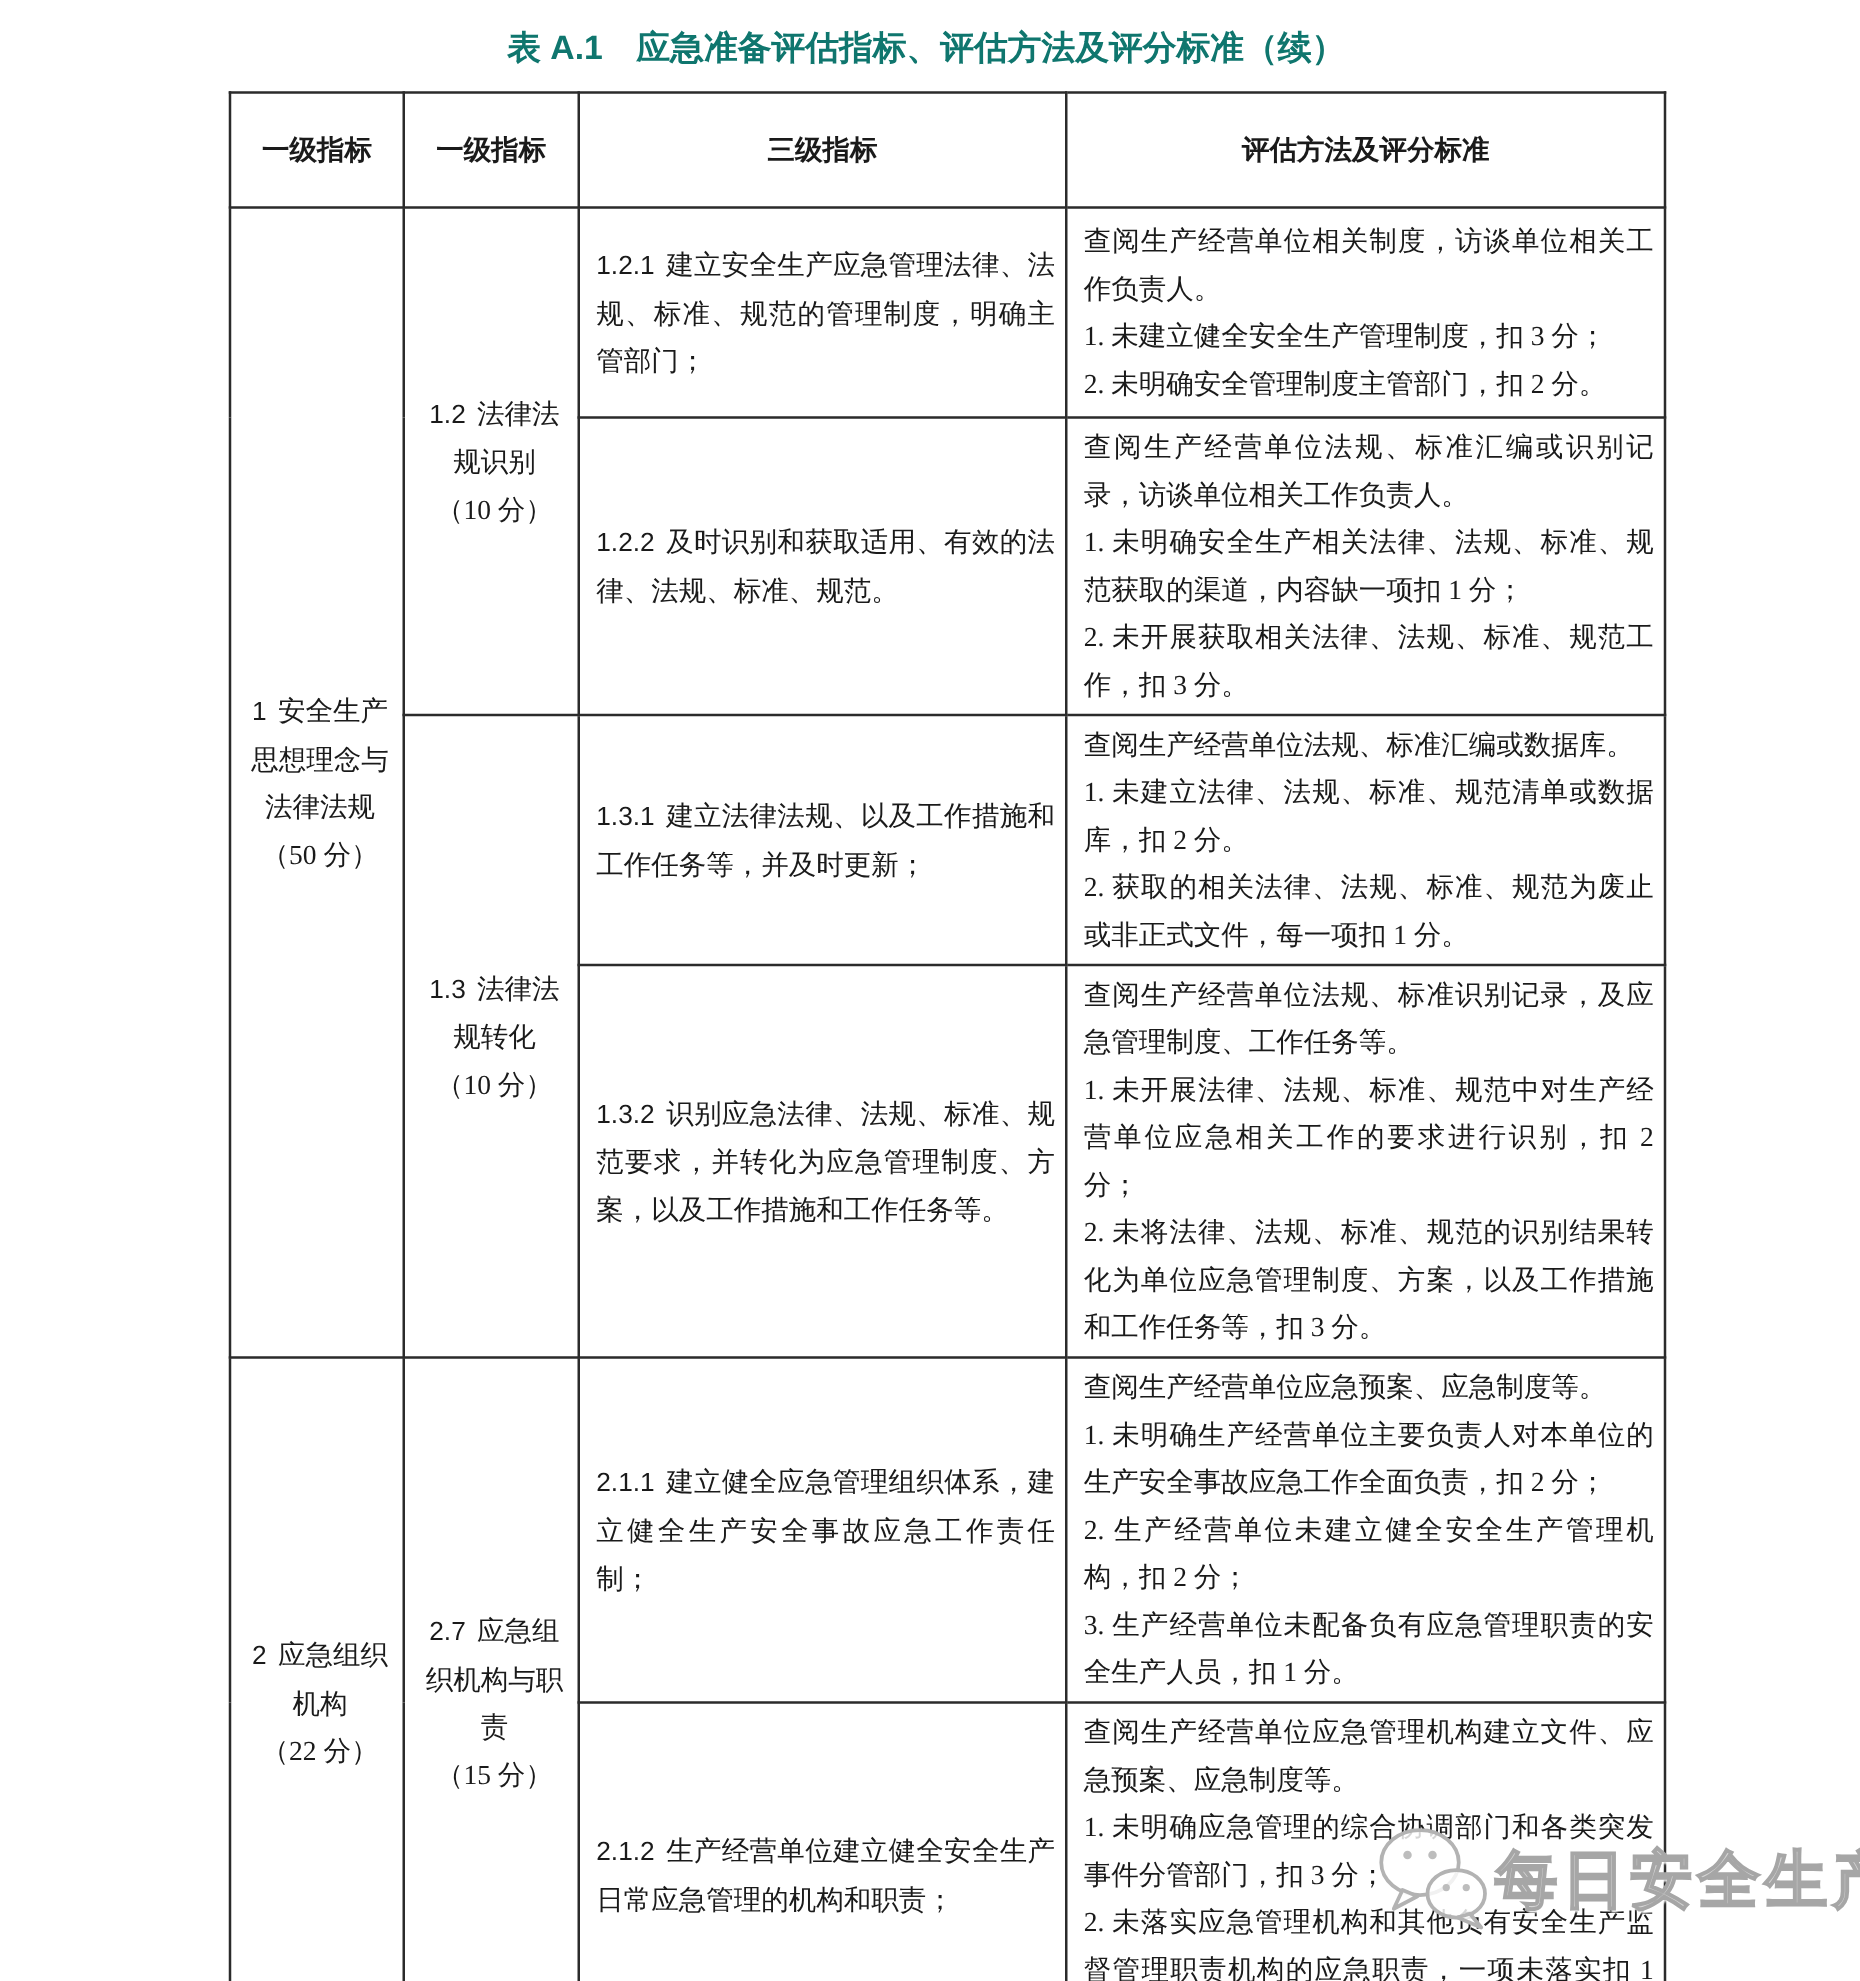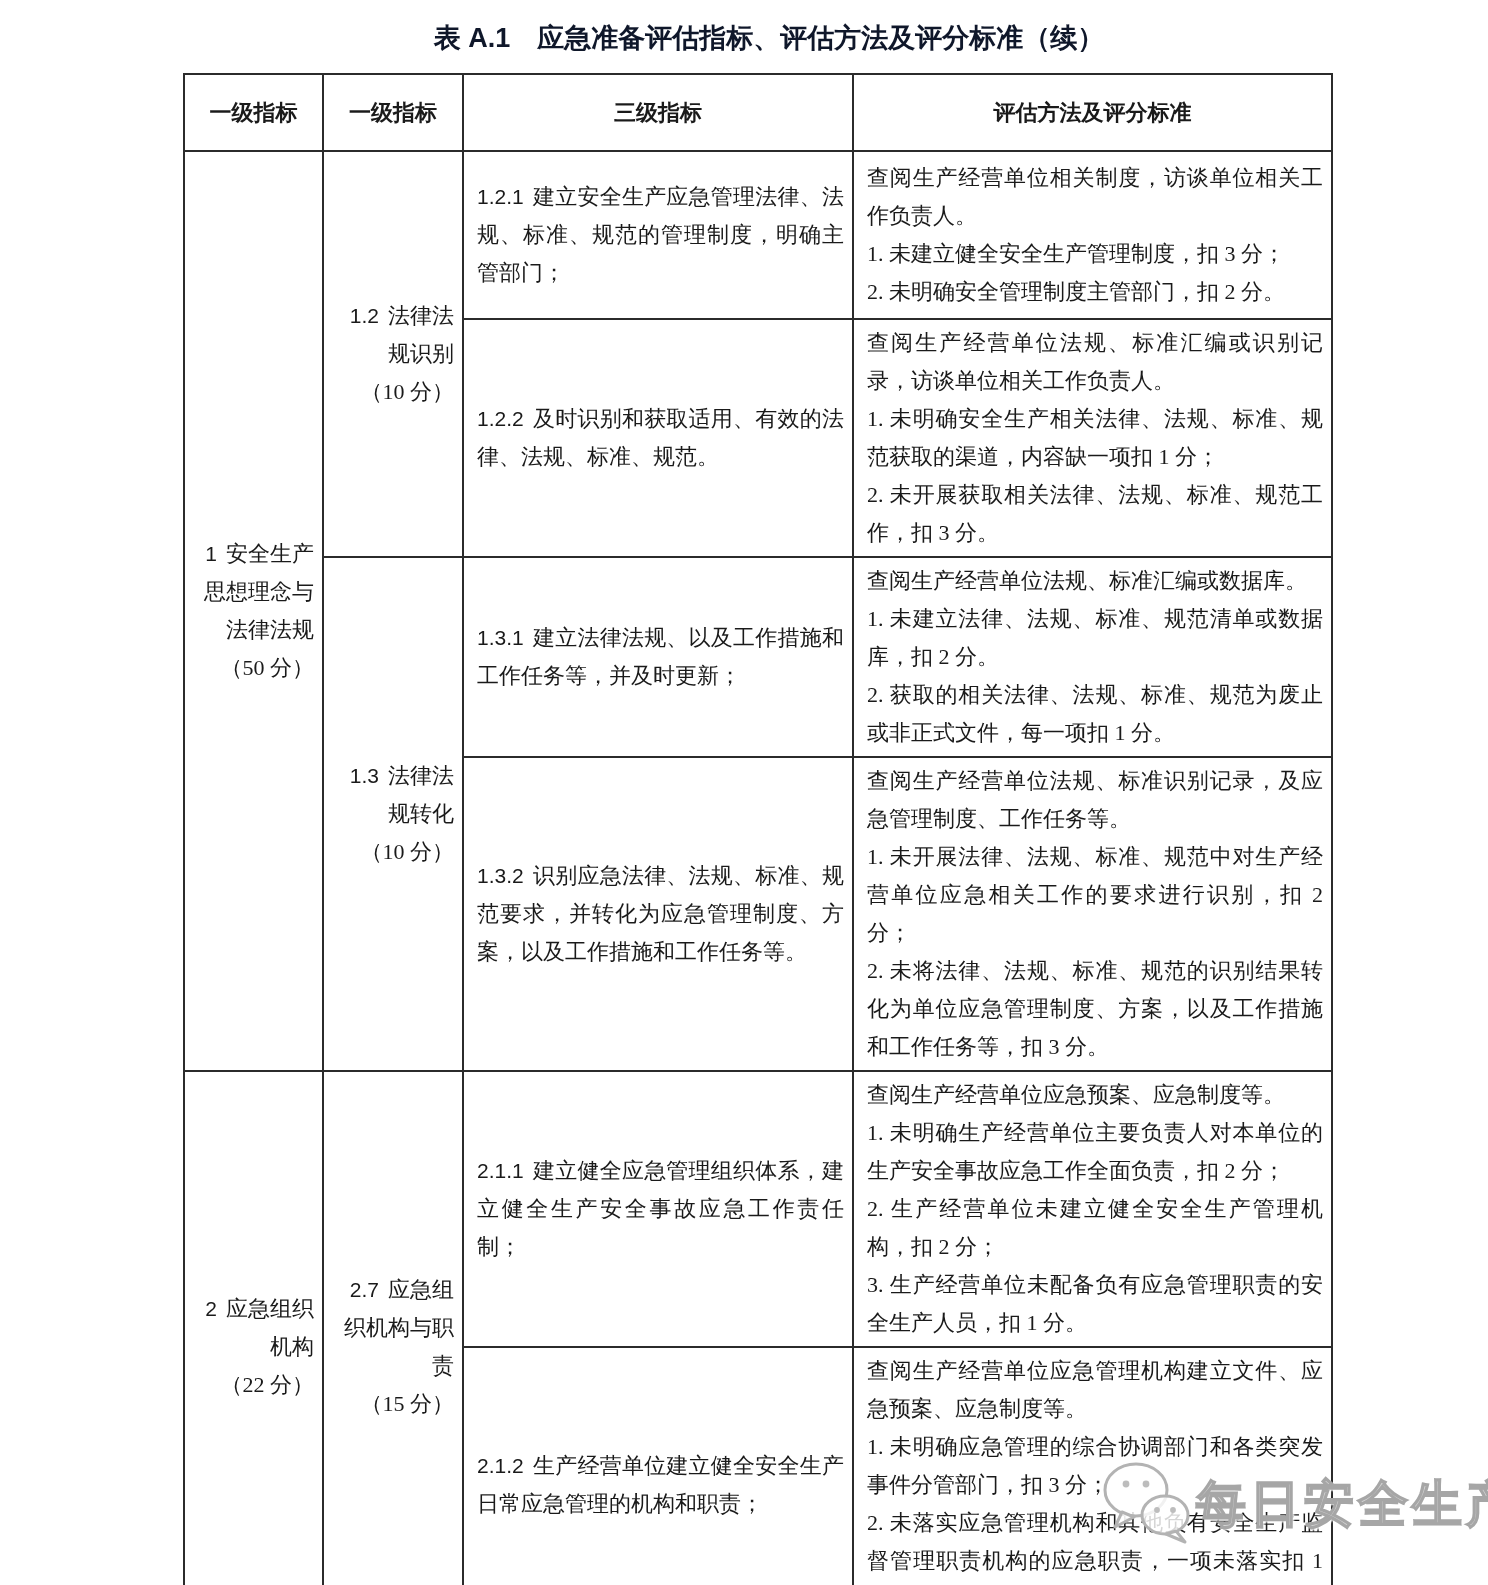--- a/index.html
+++ b/index.html
@@ -2,38 +2,38 @@
 <html><head>
 <meta charset="utf-8">
 <style>
   * { margin:0; padding:0; box-sizing:border-box; }
   html,body { background:#ffffff; }
   body {
     width:1488px; height:1585px; position:relative; overflow:hidden;
     font-family:"Liberation Serif", serif; color:#1a1a1a;
   }
   .page-title {
-    position:absolute; top:20px; left:195px; width:1148px;
+    position:absolute; top:20px; left:167px; width:1148px;
     text-align:center; font-family:"Liberation Sans", sans-serif;
-    font-weight:bold; font-size:27px; color:#0f172a;
+    font-weight:bold; font-size:27px; color:#0f766e;
   }
   table.eval {
     position:absolute; left:183px; top:73px; width:1148px;
     border-collapse:collapse; table-layout:fixed;
   }
   table.eval th, table.eval td { border:2px solid #2b2b2b; }
   table.eval th {
-    height:77px; text-align:center; vertical-align:middle;
+    height:92px; text-align:center; vertical-align:middle;
     font-family:"Liberation Sans", sans-serif; font-weight:bold; font-size:22px;
   }
   table.eval td {
     font-size:22px; line-height:38px; vertical-align:middle;
     padding:4px 8px 4px 13px;
   }
-  td.lv1, td.lv2 { text-align:right; }
+  td.lv1, td.lv2 { text-align:center; }
   .num {
     font-family:"Liberation Sans", sans-serif; font-weight:normal;
     font-size:21px; margin-right:9px;
   }
   td.ind p, td.mth p { text-align:justify; }
   tr.r1 { height:168px; } tr.r2 { height:236px; } tr.r3 { height:198px; }
   tr.r4 { height:274px; } tr.r5 { height:274px; } tr.r6 { height:273px; }
   .watermark {
     position:absolute; left:1098px; top:1458px; z-index:5;
     display:flex; align-items:center; gap:2px;

